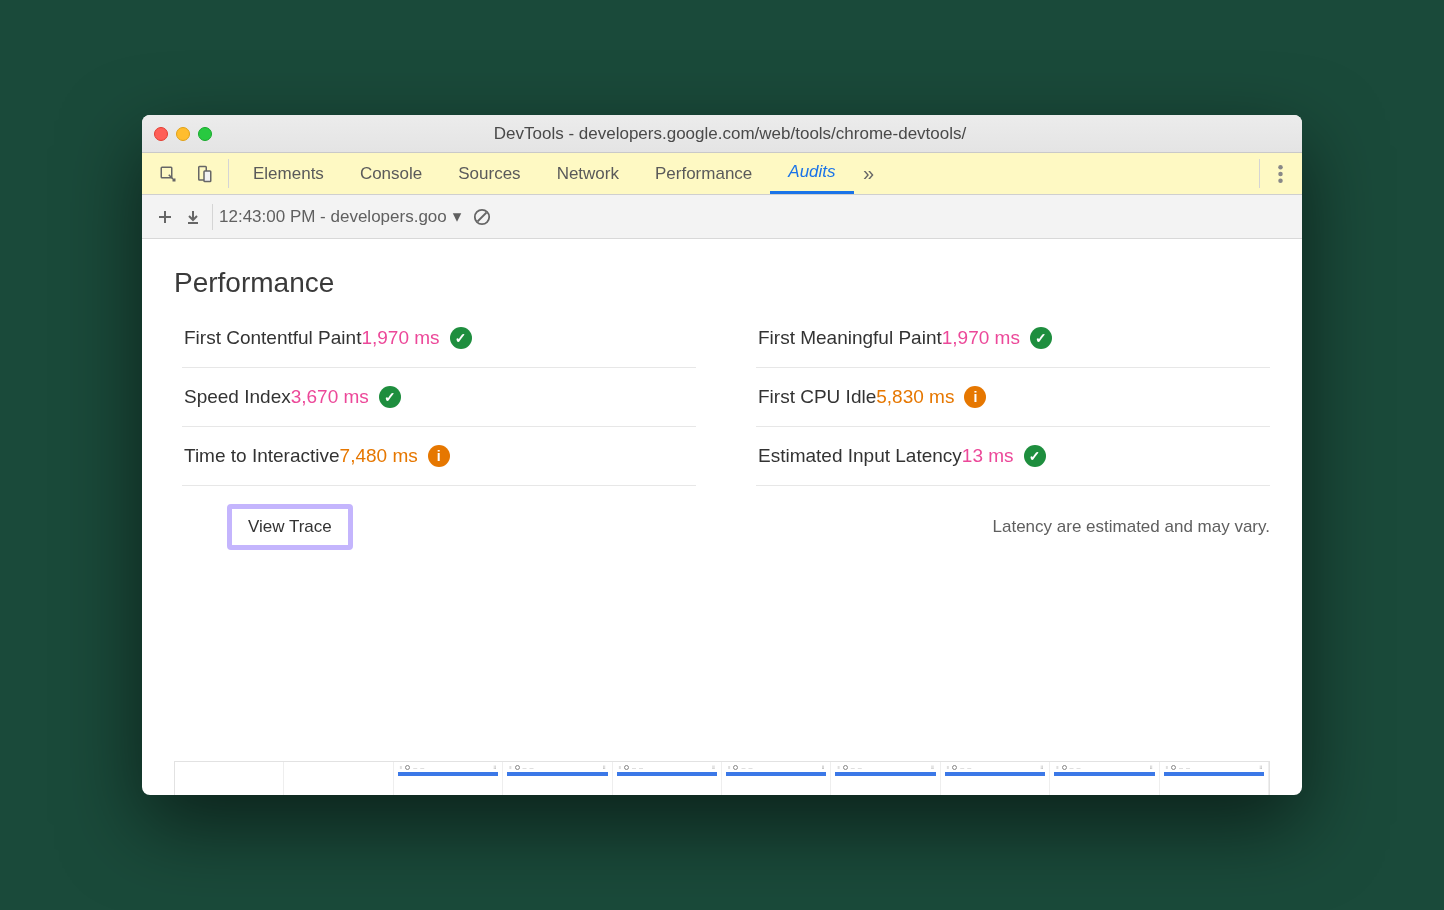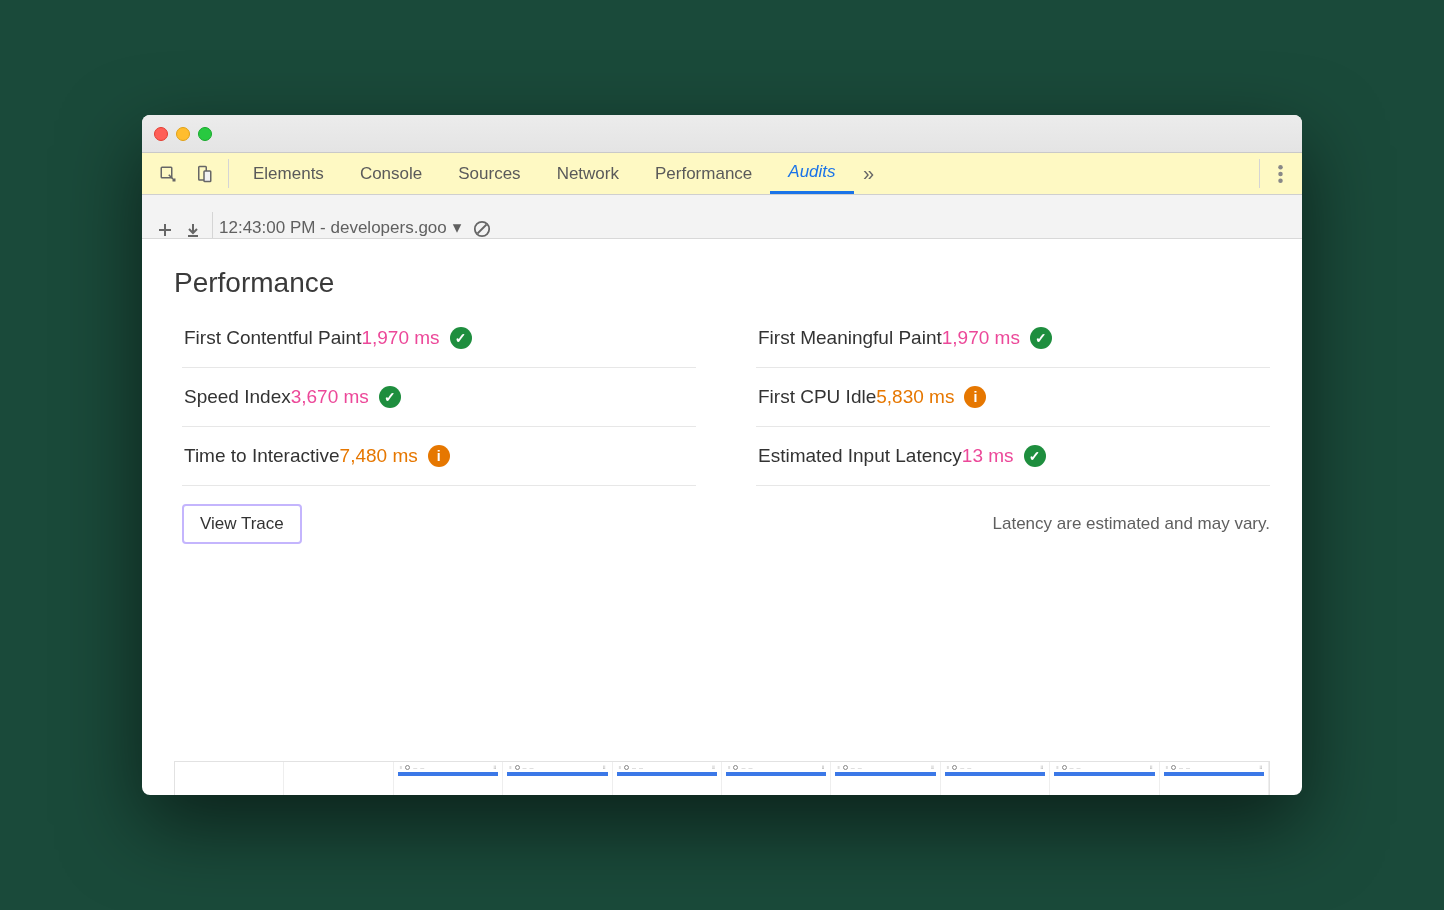--- a/index.html
+++ b/index.html
@@ -57,21 +57,21 @@
     cursor:pointer;
   }
   .tab.active { color:#1a73e8; border-bottom:3px solid #1a73e8;font-style:italic; }
   .tabbar .spacer { flex:1; }
   .more-tabs { width:30px; display:flex;align-items:center;justify-content:center;color:#666;font-size:20px;}
   .kebab { width:28px; display:flex;align-items:center;justify-content:center;color:#888;}
   .subbar {
     height: 44px;
     background:#f3f3f3;
     border-bottom:1px solid #d8d8d8;
-    display:flex; align-items:flex-end;
+    display:flex; align-items:center;
     padding:0 10px; gap:2px;
     color:#5a5a5a; font-size:17px;
   }
   .subbar .icon-slot { width:26px; display:flex;align-items:center;justify-content:center; color:#666;}
   .subbar .divider { width:1px; background:#d5d5d5; height:26px; margin:0 4px;}
   .report-select { display:flex; align-items:center; gap:6px; color:#606060;}
   .content {
     flex:1;
     padding: 28px 32px 0 32px;
     position:relative;
@@ -118,22 +118,22 @@
     width:22px;height:22px;border-radius:50%;display:inline-flex;align-items:center;justify-content:center;color:#fff;font-size:14px;font-weight:700;
   }
   .status-icon.pass { background:#1e8e3e; }
   .status-icon.warn { background:#e67700; }
   .footer-row {
     display:flex; align-items:center; justify-content:space-between;
     margin-top:18px;
     padding-left:8px;
   }
   .btn {
-    border:2px solid #c4b5fd; background:#fff; color:#333;
-    font-size:17px; padding:8px 16px; border-radius:4px; cursor:pointer;
+    border:5px solid #c4b5fd; background:#fff; color:#333;
+    font-size:17px; padding:8px 16px; border-radius:4px; cursor:pointer;margin-left:45px;
   }
   .note { color:#5f5f5f; font-size:17px; }
   .filmstrip-outer {
     position:absolute; left:32px; right:32px; bottom:0; height:34px;
     border:1px solid #e2e2e2; border-bottom:none;
     display:flex;
     background:#fff;
   }
   .fs-frame {
     flex:1; border-right:1px solid #eee; position:relative; overflow:hidden;
@@ -153,20 +153,21 @@
 <body>
 
 <div class="window">
 
   <div class="titlebar">
     <div class="traffic">
       <div class="dot red"></div>
       <div class="dot yellow"></div>
       <div class="dot green"></div>
     </div>
+    <div class="title">DevTools - developers.google.com/web/tools/chrome-devtools/</div>
   </div>
 
   <div class="tabbar">
     <div class="icon-btn">
       <svg width="18" height="18" viewBox="0 0 24 24" fill="none" stroke="#666" stroke-width="2">
         <rect x="3" y="3" width="14" height="14" rx="1"></rect>
         <path d="M13 13 L21 21 M18 21 L21 21 L21 18"></path>
       </svg>
     </div>
     <div class="icon-btn">

